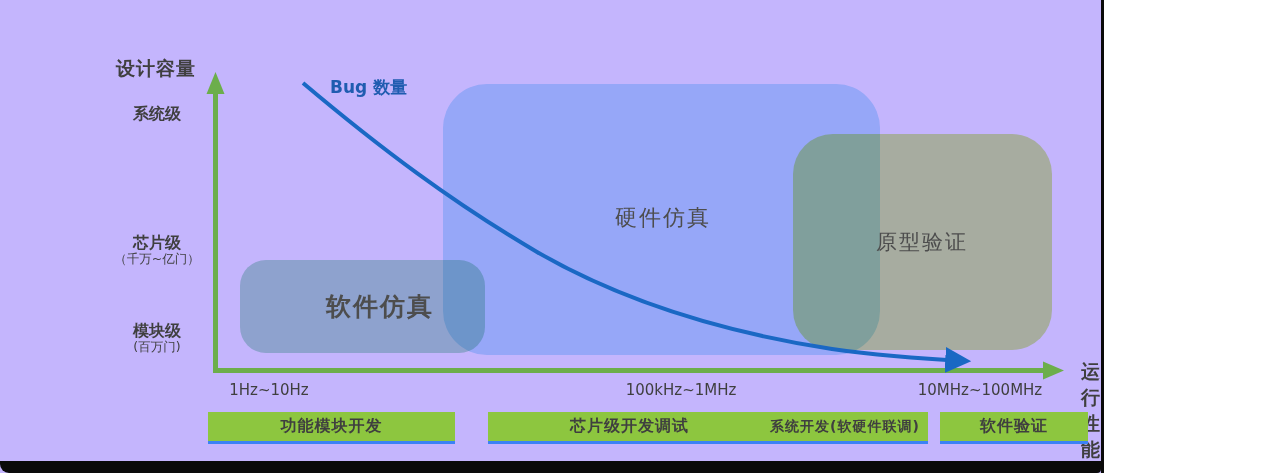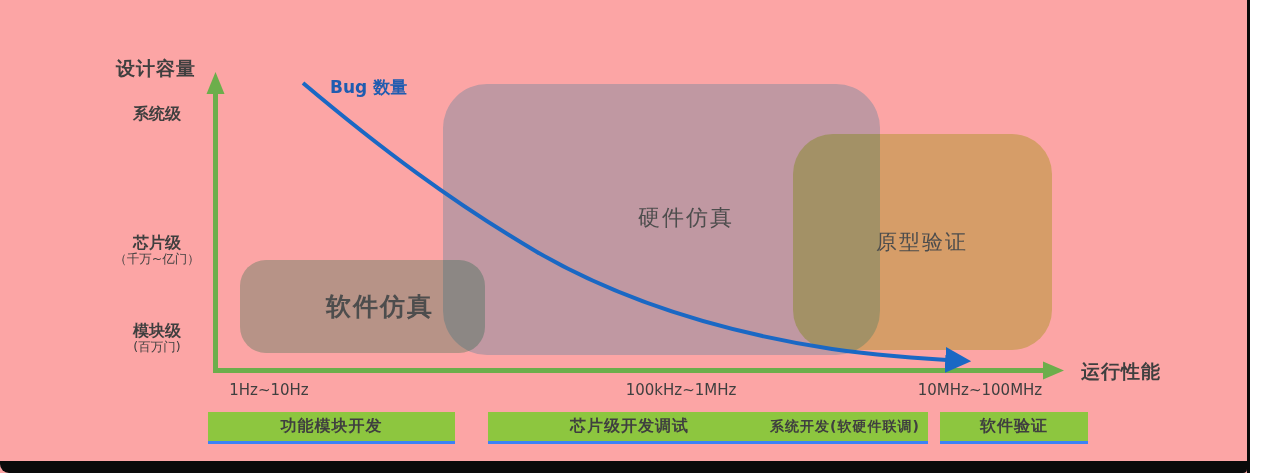--- a/index.html
+++ b/index.html
@@ -1,19 +1,19 @@
 <!DOCTYPE html>
 <html><head>
 <meta charset="utf-8">
 <style>
   html,body{margin:0;padding:0;background:#ffffff;}
   #canvas{
     position:relative;
-    width:1250px;height:473px;
-    background:#fca5a5;
+    width:1104px;height:473px;
+    background:#c4b5fd;
     overflow:hidden;
     font-family:"DejaVu Sans","Liberation Sans",sans-serif;
     border-right:3px solid #0a0a0a;
     box-sizing:border-box;
   }
   .abs{position:absolute;}
   svg{position:absolute;left:0;top:0;overflow:visible;}
 
   
   .axis-title{font-size:19px;font-weight:bold;color:#3f3f3f;letter-spacing:1px;}
@@ -89,21 +89,21 @@
   <div class="abs ytick" style="left:72px;top:322px;">
     <div class="main">模块级</div>
     <div class="sub">(百万门)</div>
   </div>
 
   <div class="abs xtick" style="left:269px;top:381px;">1Hz~10Hz</div>
   <div class="abs xtick" style="left:681px;top:381px;">100kHz~1MHz</div>
   <div class="abs xtick" style="left:980px;top:381px;">10MHz~100MHz</div>
 
   <div class="region-label" style="left:380px;top:306px;font-size:25px;font-weight:bold;">软件仿真</div>
-  <div class="region-label" style="left:686px;top:218px;font-size:22px;">硬件仿真</div>
+  <div class="region-label" style="left:663px;top:218px;font-size:22px;">硬件仿真</div>
   <div class="region-label" style="left:922px;top:242px;">原型验证</div>
 
   <div class="phase-bar" id="phase-1" style="left:208px;width:247px;">功能模块开发</div>
   <div class="phase-bar" id="phase-2" style="left:468px;width:283px;margin-left:20px;">芯片级开发调试</div>
   <div class="phase-bar" id="phase-3" style="left:762px;width:166px;">系统开发(软硬件联调)</div>
   <div class="phase-bar" id="phase-4" style="left:940px;width:148px;">软件验证</div>
 
   <div class="bottom-band"></div>
 </div>
 

